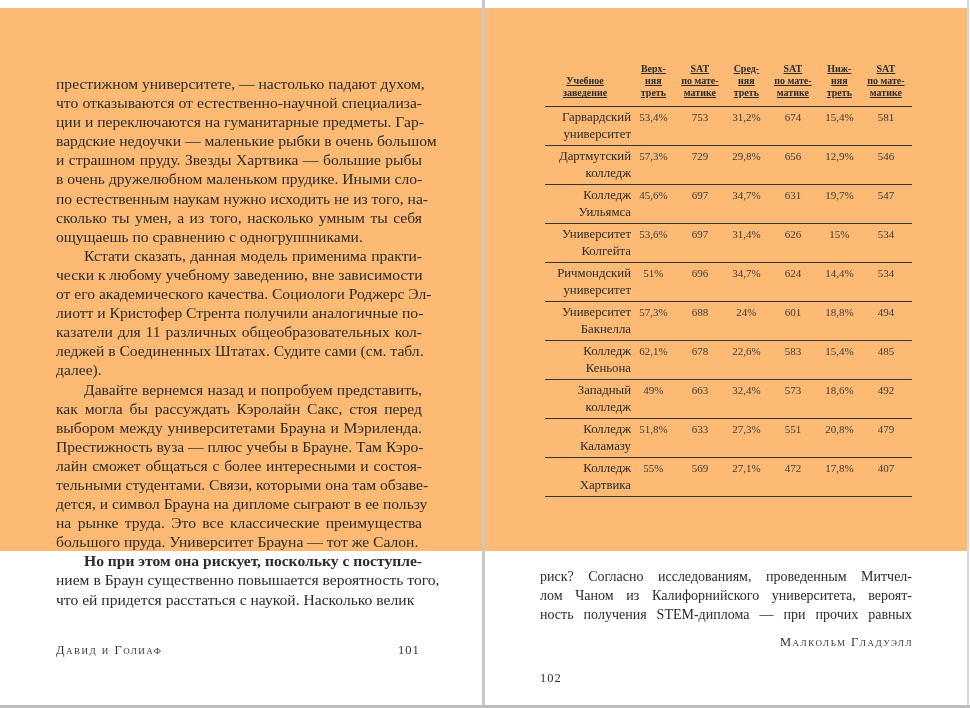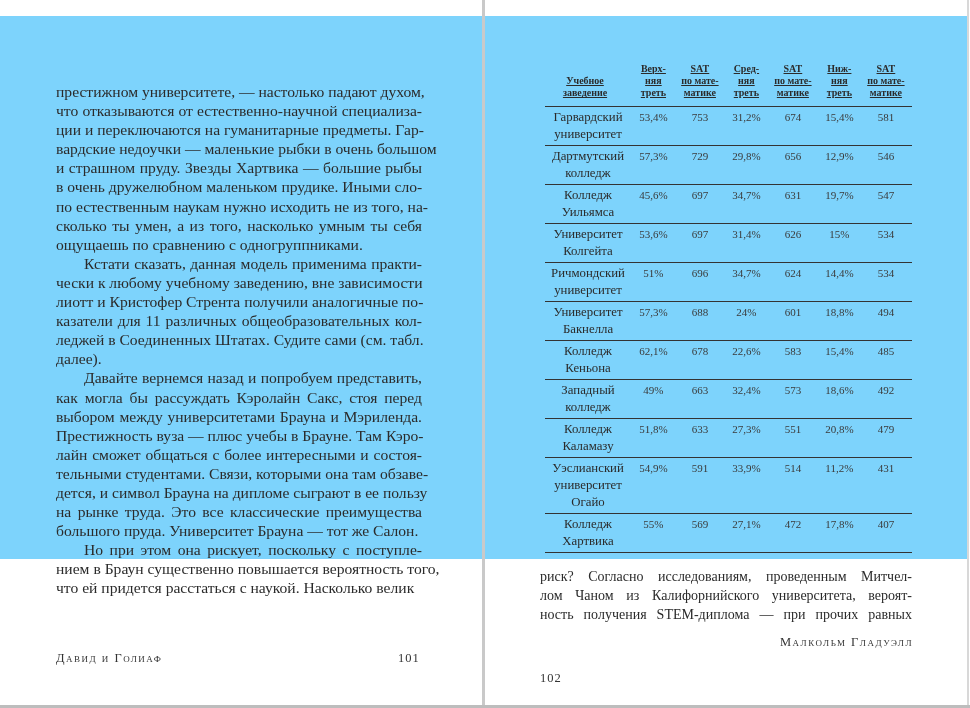--- a/index.html
+++ b/index.html
@@ -2,21 +2,21 @@
 <html><head>
 <meta charset="utf-8">
 <style>
   html, body { margin: 0; padding: 0; }
   body {
     width: 970px; height: 708px; overflow: hidden; position: relative;
     background: #ffffff;
     font-family: "DejaVu Serif", "Liberation Serif", serif;
     color: #2a2a2a;
   }
-  .page { position: absolute; top: 16px; height: 543px; background: #7dd3fc; }
+  .page { position: absolute; top: 8px; height: 543px; background: #fdba74; }
   .page-left { left: 0; width: 482px; }
   .page-right { left: 485px; width: 482px; }
   .spine { position: absolute; left: 482px; top: 0; width: 3px; height: 708px; background: #c9c9c9; }
   .right-edge { position: absolute; left: 967px; top: 0; width: 2px; height: 708px; background: #d8d8d8; }
   .bottom-edge { position: absolute; left: 0; top: 705px; width: 970px; height: 3px; background: #bdbdbd; }
 
   .text-block {
     position: absolute; left: 56px; top: 66px; width: 366px;
     font-family: "Liberation Serif", serif;
     font-size: 15.6px; line-height: 19.1px; color: #2b2b2b;
@@ -41,21 +41,21 @@
     text-align: center; vertical-align: bottom; padding: 0 2px 6px 2px;
     border-bottom: 1.6px solid #333;
     text-decoration: underline;
   }
   .tbl th.first { text-align: center; padding-right: 10px; }
   .tbl td {
     font-size: 12px; line-height: 17px; vertical-align: top;
     padding: 2px 2px 2px 2px; text-align: center;
     border-bottom: 1.6px solid #333;
   }
-  .tbl td.name { text-align: center; font-size: 12.8px; padding-left: 0; width: 86px; }
+  .tbl td.name { text-align: right; font-size: 12.8px; padding-left: 0; width: 86px; }
   .tbl td.num { font-size: 11px; color: #3a3a3a; }
 
   .text-block-right {
     position: absolute; left: 540px; top: 567px; width: 372px;
     font-family: "Liberation Serif", serif;
     font-size: 14px; line-height: 19.1px; color: #2b2b2b;
   }
 </style>
 </head>
 <body>
@@ -66,34 +66,35 @@
       <span class="line">что отказываются от естественно-научной специализа-</span>
       <span class="line">ции и переключаются на гуманитарные предметы. Гар-</span>
       <span class="line">вардские недоучки — маленькие рыбки в очень большом</span>
       <span class="line">и страшном пруду. Звезды Хартвика — большие рыбы</span>
       <span class="line">в очень дружелюбном маленьком прудике. Иными сло-</span>
       <span class="line">по естественным наукам нужно исходить не из того, на-</span>
       <span class="line">сколько ты умен, а из того, насколько умным ты себя</span>
       <span class="line last">ощущаешь по сравнению с одногруппниками.</span>
       <span class="line" style="text-indent: 28px;">Кстати сказать, данная модель применима практи-</span>
       <span class="line">чески к любому учебному заведению, вне зависимости</span>
+      <span class="line">от его академического качества. Социологи Роджерс Эл-</span>
       <span class="line">лиотт и Кристофер Стрента получили аналогичные по-</span>
       <span class="line">казатели для 11 различных общеобразовательных кол-</span>
       <span class="line">леджей в Соединенных Штатах. Судите сами (см. табл.</span>
       <span class="line last">далее).</span>
       <span class="line" style="text-indent: 28px;">Давайте вернемся назад и попробуем представить,</span>
       <span class="line">как могла бы рассуждать Кэролайн Сакс, стоя перед</span>
       <span class="line">выбором между университетами Брауна и Мэриленда.</span>
       <span class="line">Престижность вуза — плюс учебы в Брауне. Там Кэро-</span>
       <span class="line">лайн сможет общаться с более интересными и состоя-</span>
       <span class="line">тельными студентами. Связи, которыми она там обзаве-</span>
       <span class="line">дется, и символ Брауна на дипломе сыграют в ее пользу</span>
       <span class="line">на рынке труда. Это все классические преимущества</span>
       <span class="line last">большого пруда. Университет Брауна — тот же Салон.</span>
-      <span class="line" style="text-indent: 28px;">Но при этом она рискует, поскольку с поступле-</span>
+      <span class="line" style="text-indent: 28px; font-weight: bold;">Но при этом она рискует, поскольку с поступле-</span>
       <span class="line">нием в Браун существенно повышается вероятность того,</span>
       <span class="line last">что ей придется расстаться с наукой. Насколько велик</span>
     </div>
   <div class="footer" style="left:56px;">Давид и Голиаф</div>
   <div class="footer" style="left:398px; letter-spacing:1px;">101</div>
 </div>
 
 <div class="spine"></div>
 
 <div class="page page-right"></div>
@@ -186,29 +187,20 @@
       <tr>
         <td class="name"><span>Колледж</span><br><span>Каламазу</span></td>
         <td class="num">51,8%</td>
         <td class="num">633</td>
         <td class="num">27,3%</td>
         <td class="num">551</td>
         <td class="num">20,8%</td>
         <td class="num">479</td>
       </tr>
       <tr>
-        <td class="name"><span>Уэслианский</span><br><span>университет</span><br><span>Огайо</span></td>
-        <td class="num">54,9%</td>
-        <td class="num">591</td>
-        <td class="num">33,9%</td>
-        <td class="num">514</td>
-        <td class="num">11,2%</td>
-        <td class="num">431</td>
-      </tr>
-      <tr>
         <td class="name"><span>Колледж</span><br><span>Хартвика</span></td>
         <td class="num">55%</td>
         <td class="num">569</td>
         <td class="num">27,1%</td>
         <td class="num">472</td>
         <td class="num">17,8%</td>
         <td class="num">407</td>
       </tr>
     </tbody>
 </table>

